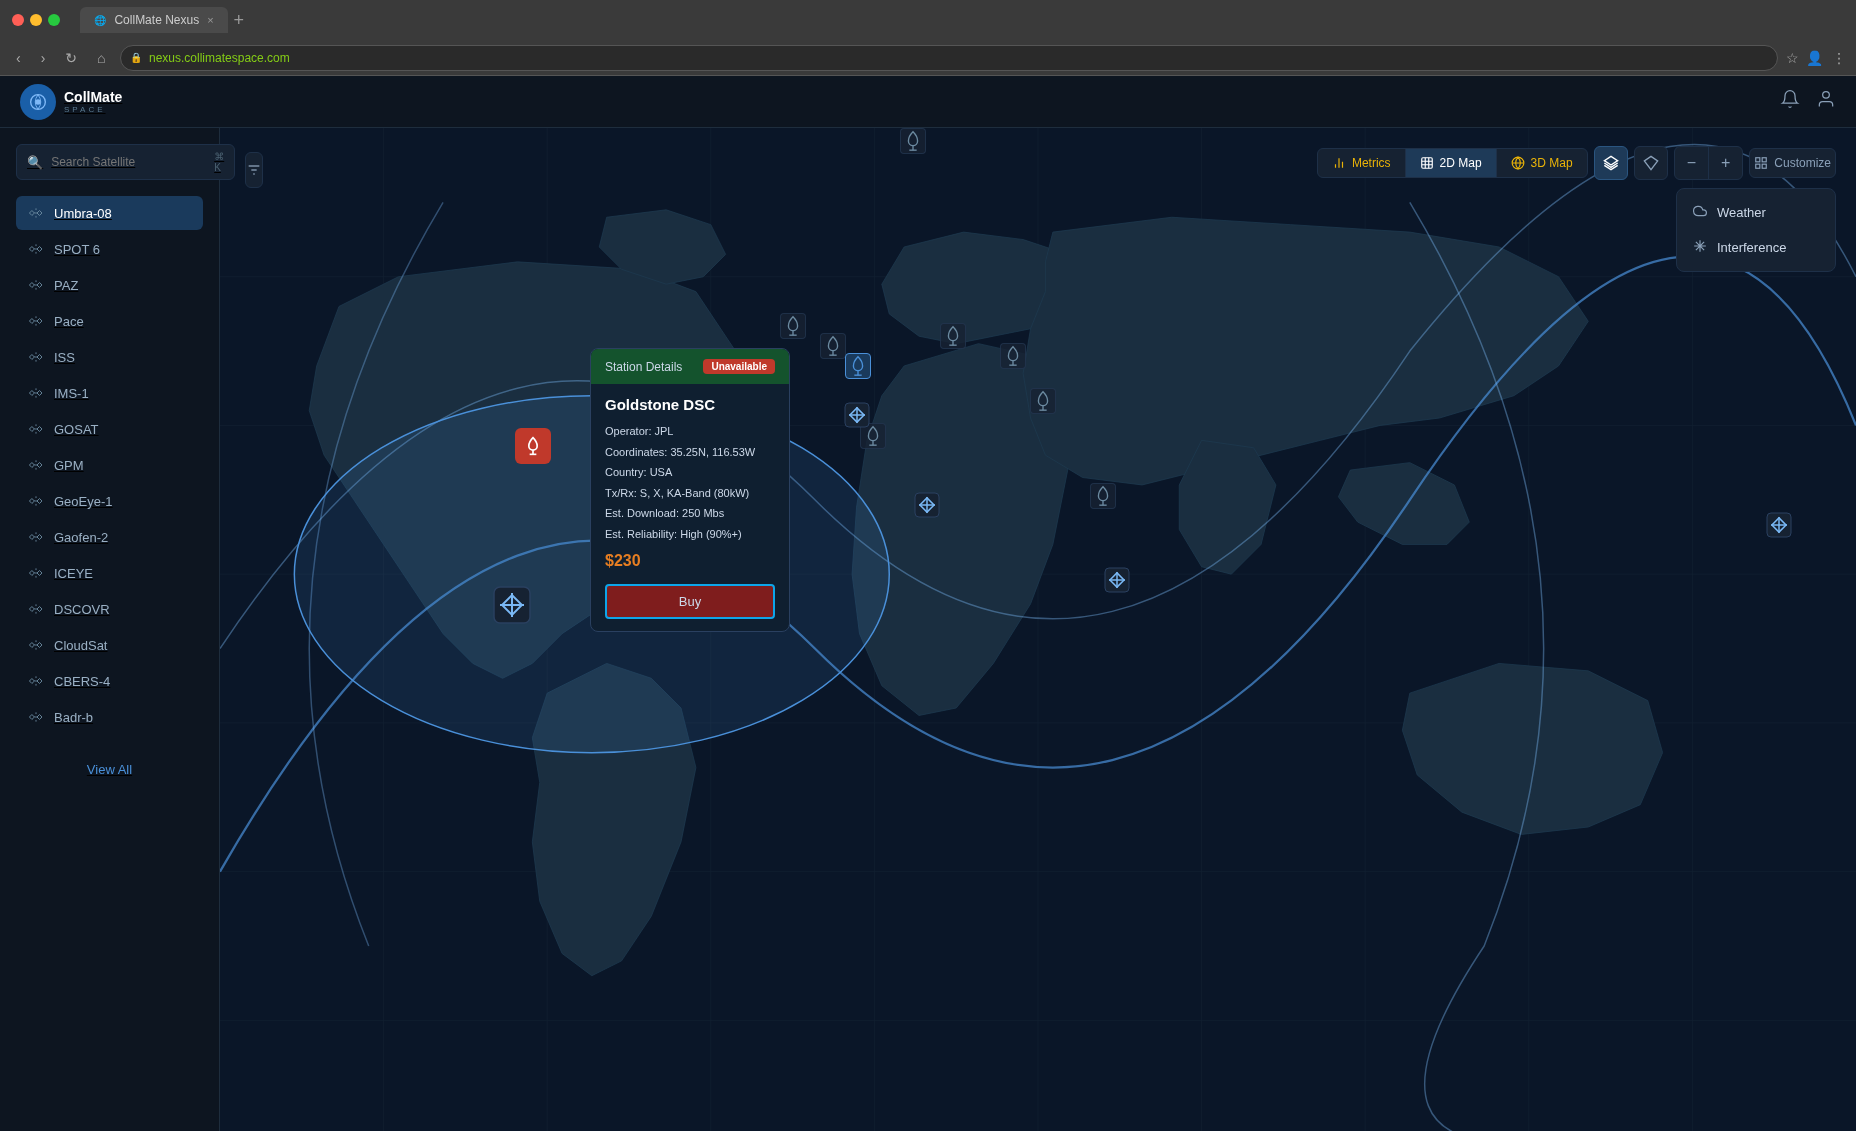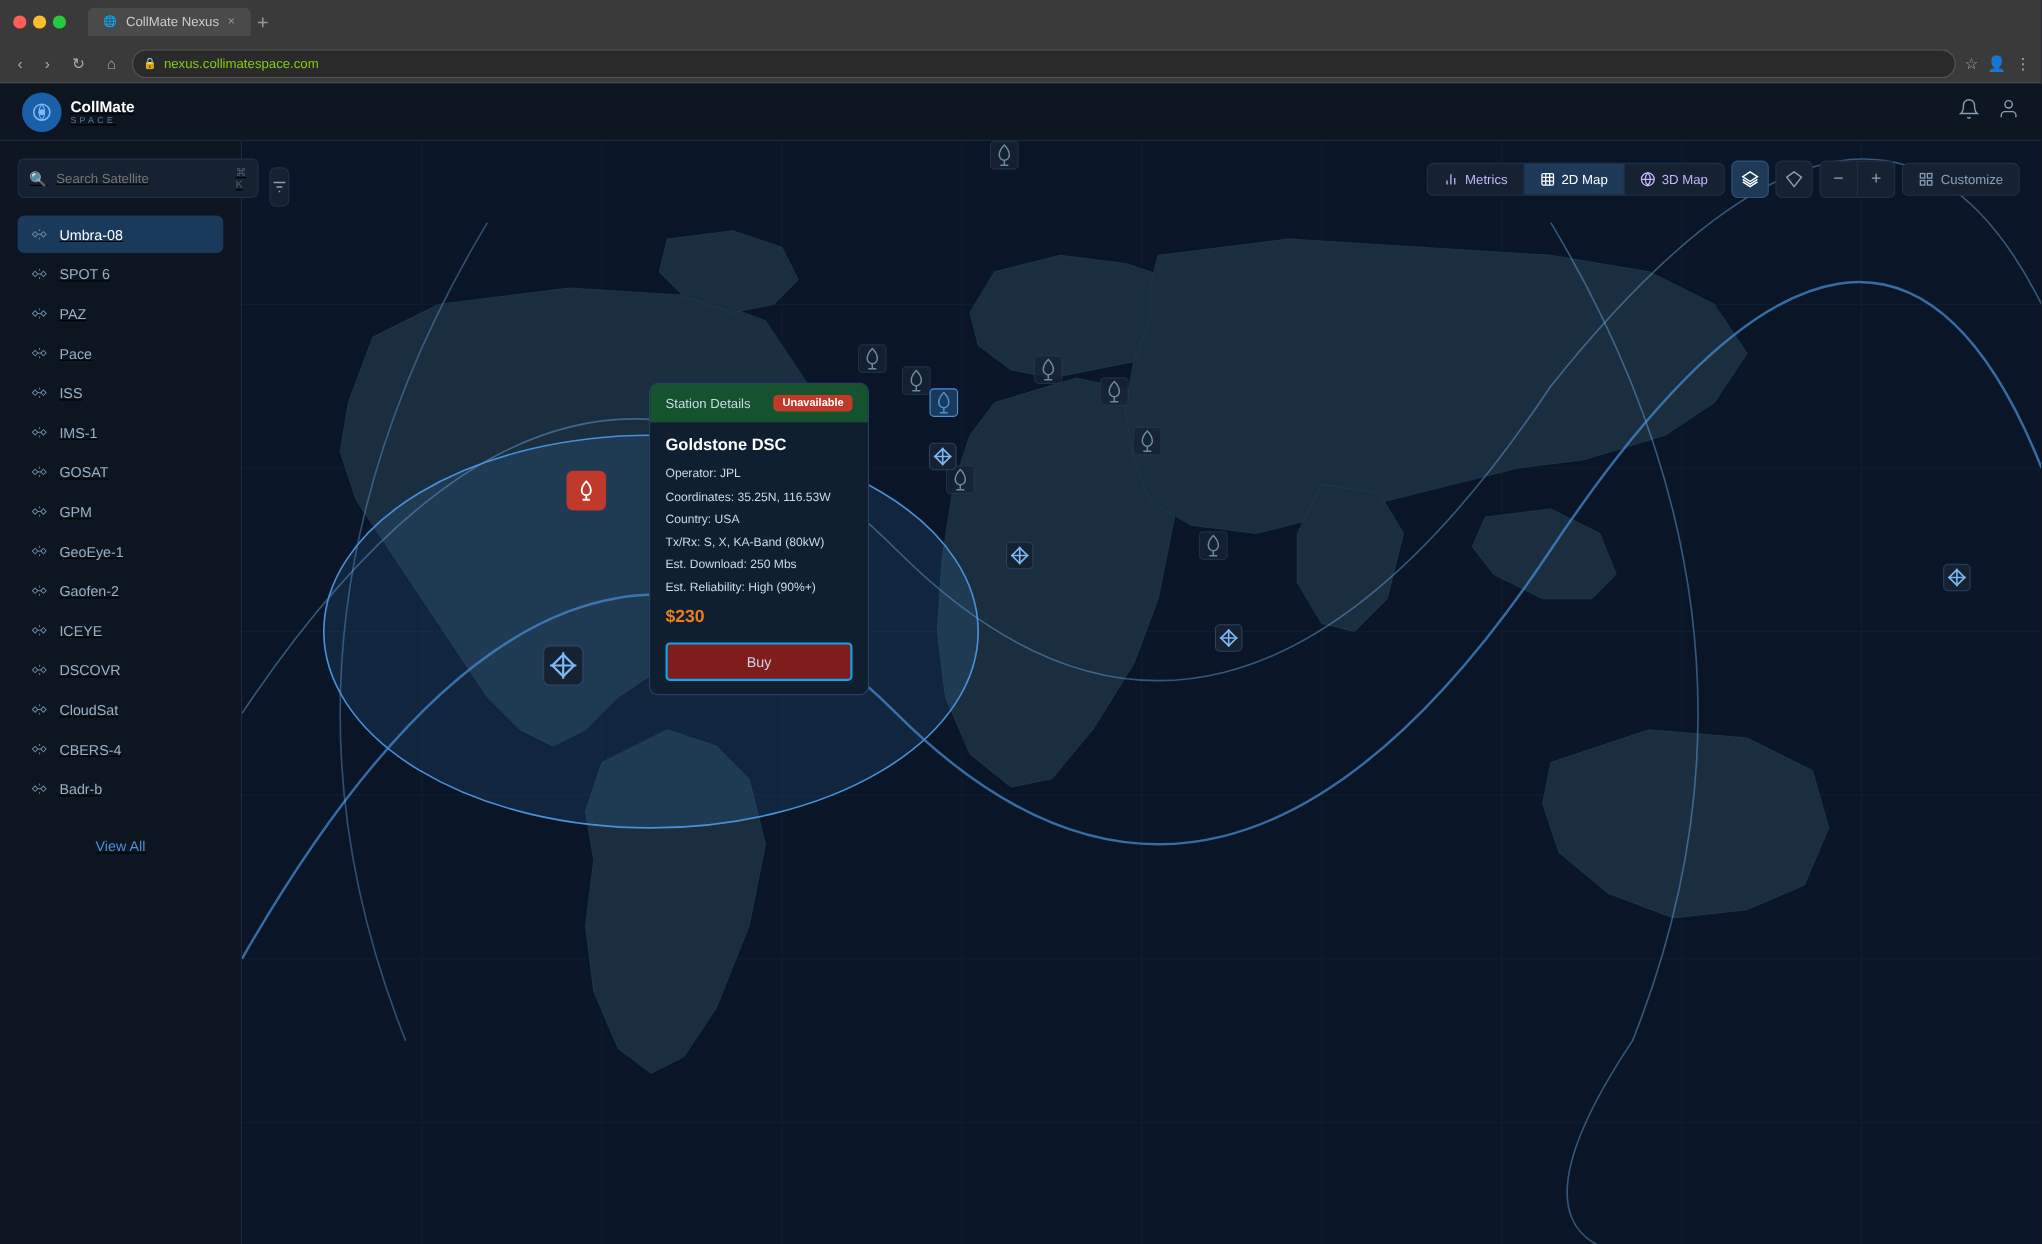--- a/index.html
+++ b/index.html
@@ -34,29 +34,29 @@
     .logo-icon svg { width: 22px; height: 22px; }
     .header-actions { display: flex; align-items: center; gap: 16px; }
     .header-btn { background: none; border: none; color: #8aa0b8; font-size: 18px; cursor: pointer; }
 
     
     .main-content { flex: 1; display: flex; position: relative; overflow: hidden; }
 
     
     .map-toolbar { position: absolute; top: 18px; right: 20px; display: flex; align-items: center; gap: 6px; z-index: 10; }
     .map-tool-group { background: #162232; border: 1px solid #1e3048; border-radius: 6px; display: flex; align-items: center; overflow: hidden; }
-    .map-tool-btn { background: none; border: none; color: #c4b5fd; font-size: 12px; padding: 7px 14px; cursor: pointer; display: flex; align-items: center; gap: 6px; white-space: nowrap; }
+    .map-tool-btn { background: none; border: none; color: #eab308; font-size: 12px; padding: 7px 14px; cursor: pointer; display: flex; align-items: center; gap: 6px; white-space: nowrap; }
     .map-tool-btn.active { background: #1e3a58; color: #fff; }
     .map-tool-btn:not(:last-child) { border-right: 1px solid #1e3048; }
     .map-tool-icon-btn { background: #162232; border: 1px solid #1e3048; border-radius: 6px; width: 34px; height: 34px; display: flex; align-items: center; justify-content: center; color: #8aa0b8; cursor: pointer; font-size: 14px; }
     .map-tool-icon-btn.active { background: #1e3a58; color: #fff; border-color: #2a5580; }
     .zoom-group { background: #162232; border: 1px solid #1e3048; border-radius: 6px; display: flex; align-items: center; overflow: hidden; }
     .zoom-btn { background: none; border: none; color: #8aa0b8; padding: 7px 12px; cursor: pointer; font-size: 16px; }
     .zoom-btn:not(:last-child) { border-right: 1px solid #1e3048; }
-    .customize-btn { background: #162232; border: 1px solid #1e3048; border-radius: 6px; color: #8aa0b8; padding: 7px 14px; cursor: pointer; font-size: 12px; display: flex; align-items: center; gap: 6px; }
+    .customize-btn { background: #162232; border: 1px solid #1e3048; border-radius: 6px; color: #8aa0b8; padding: 7px 4px; cursor: pointer; font-size: 12px; display: flex; align-items: center; gap: 6px; }
 
     
     .dropdown-menu { position: absolute; top: 60px; right: 20px; background: #162232; border: 1px solid #1e3048; border-radius: 8px; z-index: 20; min-width: 160px; padding: 6px 0; }
     .dropdown-item { display: flex; align-items: center; gap: 10px; padding: 9px 16px; color: #ccd8e8; font-size: 13px; cursor: pointer; }
     .dropdown-item-icon { color: #8aa0b8; font-size: 14px; }
 
     
     .sidebar { width: 220px; background: #0d1520; border-right: 1px solid #1e2d3d; padding: 16px; flex-shrink: 0; position: relative; z-index: 5; }
     .search-bar { background: #162232; border: 1px solid #1e3048; border-radius: 6px; height: 36px; display: flex; align-items: center; padding: 0 10px; gap: 8px; margin-bottom: 16px; }
     .search-icon { color: #6b8aa0; font-size: 13px; }
@@ -477,20 +477,38 @@
             <svg width="14" height="14" viewBox="0 0 24 24" fill="none" stroke="currentColor" stroke-width="2">
               <rect x="3" y="3" width="7" height="7"></rect>
                 <rect x="14" y="3" width="7" height="7"></rect>
                 <rect x="14" y="14" width="7" height="7"></rect>
                 <rect x="3" y="14" width="7" height="7"></rect>
             </svg>
             <span>Customize</span>
           </button>
         </div>
 
+        <div class="dropdown-menu">
+          <div class="dropdown-item">
+            <span class="dropdown-item-icon">
+              <svg width="14" height="14" viewBox="0 0 24 24" fill="none" stroke="currentColor" stroke-width="2">
+                <path d="M18 10h-1.26A8 8 0 1 0 9 20h9a5 5 0 0 0 0-10z"></path>
+              </svg>
+            </span>
+            <span>Weather</span>
+          </div>
+          <div class="dropdown-item">
+            <span class="dropdown-item-icon">
+              <svg width="14" height="14" viewBox="0 0 24 24" fill="none" stroke="currentColor" stroke-width="2">
+                <path d="M2 12h20M12 2v20M4.93 4.93l14.14 14.14M19.07 4.93L4.93 19.07"></path>
+              </svg>
+            </span>
+            <span>Interference</span>
+          </div>
+        </div>
 
         <div class="station-marker" style="left:295px; top:300px;">
           <svg viewBox="0 0 24 24" fill="none" stroke="white" stroke-width="2">
             <path d="M12 2 Q17 7 17 12 A5 5 0 1 1 7 12 Q7 7 12 2Z"></path>
             <line x1="12" y1="17" x2="12" y2="22"></line>
             <line x1="8" y1="22" x2="16" y2="22"></line>
           </svg>
         </div>
 
         <div class="station-popup">

